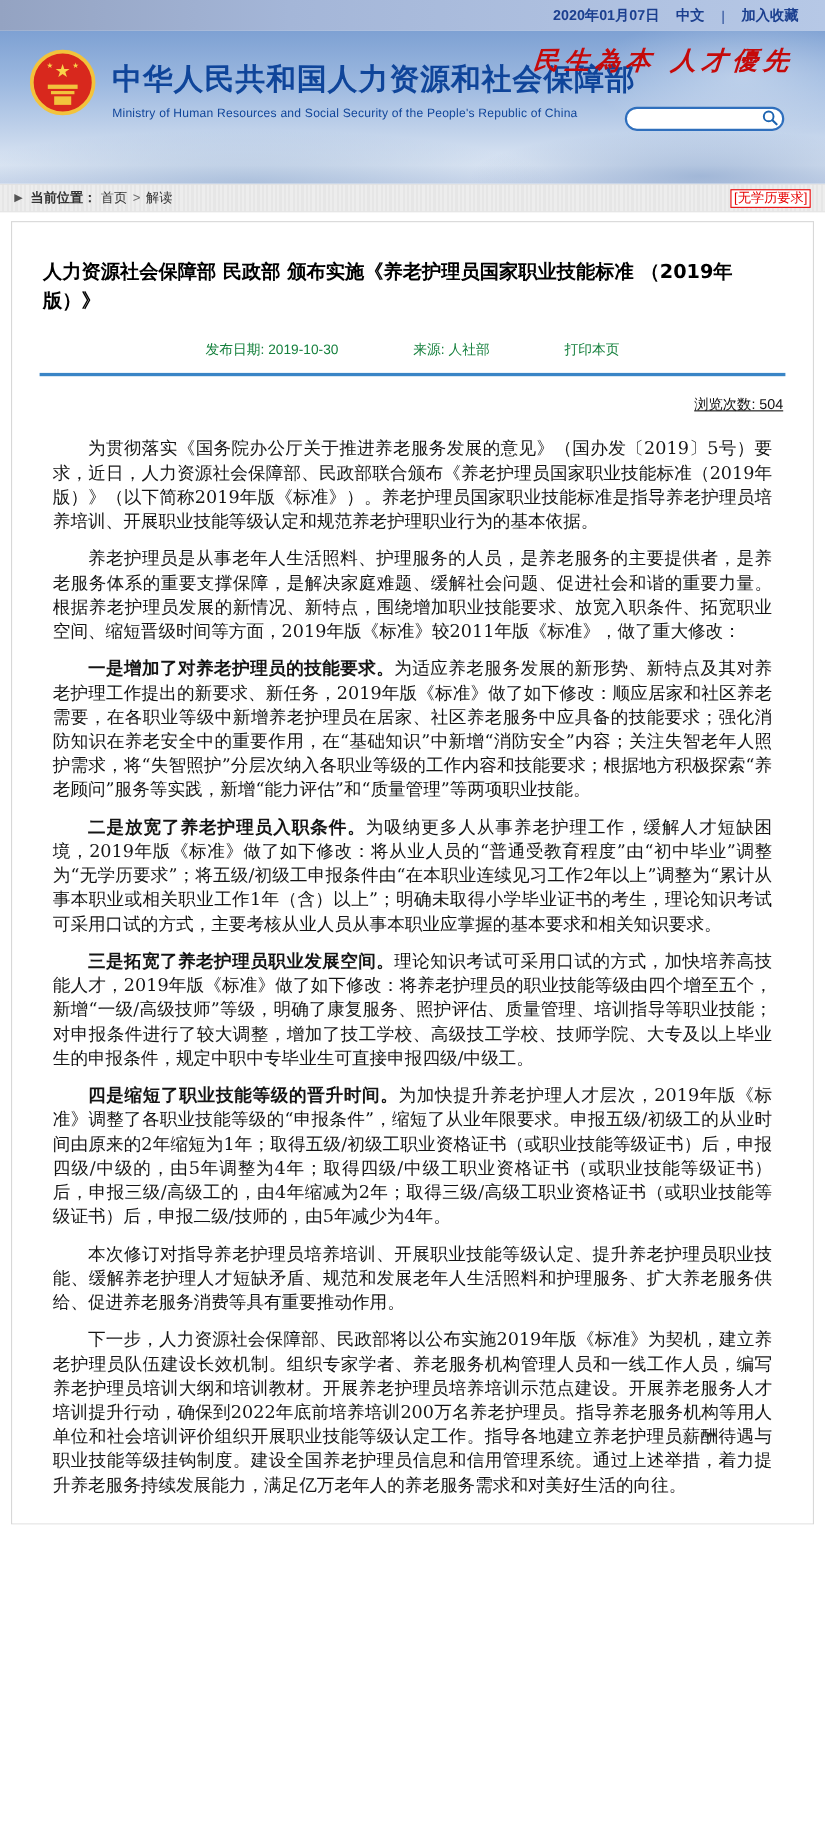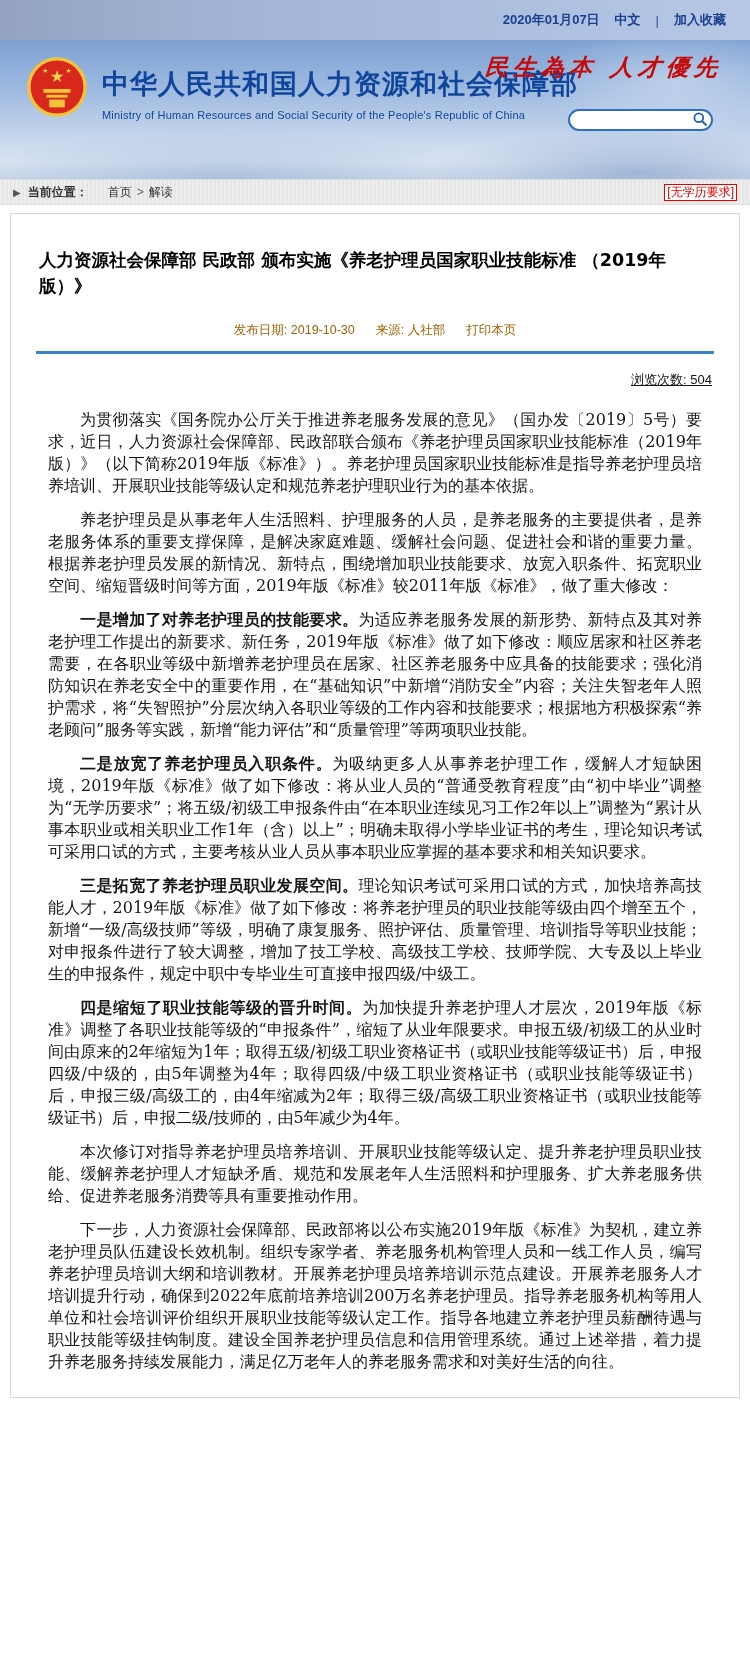--- a/index.html
+++ b/index.html
@@ -6,21 +6,21 @@
   html,body { margin:0; padding:0; }
   body {
     width:750px;
     background:#ffffff;
     font-family:"Liberation Sans","DejaVu Sans",sans-serif;
     color:#222;
   }
 
   
   .topbar {
-    height:40px;
+    height:28px;
     background:linear-gradient(90deg,#94a3c2 0%,#a4b6d8 35%,#b6c8e6 100%);
     display:flex; align-items:center; justify-content:flex-end;
     padding-right:24px; gap:15px;
     font-size:13px; font-weight:bold; color:#1b3f8f;
   }
   .topbar .sep { font-weight:normal; color:#2a4e9a; }
   .topbar span { cursor:default; }
 
   
   .header {
@@ -63,42 +63,42 @@
 
   
   .breadcrumb {
     height:26px; margin-top:0;
     background:repeating-linear-gradient(90deg,#ededed 0 2px,#e6e6e6 2px 4px);
     border-top:1px solid #dcdcdc; border-bottom:1px solid #e0e0e0;
     display:flex; align-items:center;
     padding:0 13px; font-size:12px; color:#333;
   }
   .bc-arrow { color:#555; font-size:10px; margin-right:7px; }
-  .bc-label { font-weight:bold; color:#333; margin-right:20px; }
+  .bc-label { font-weight:bold; color:#333; margin-right:4px; }
   .bc-link { color:#333; cursor:pointer;font-family:Liberation Serif, serif; }
   .bc-sep { margin:0 5px; color:#666; }
   .bc-spacer { flex:1; }
   .return-home {
     color:#e60000; font-size:12px; border:1px solid #e60000;
     padding:0 2px; line-height:15px; cursor:pointer; background:#fff;
   }
 
   
   .content-box {
     margin:8px 10px 0; border:1px solid #d8d8d8; background:#fff;
     padding-bottom:12px;
   }
   .article-title {
     padding:33px 28px 0; font-size:17.5px; font-weight:bold; color:#000;
     line-height:1.5;
     font-family:"DejaVu Sans","Liberation Sans",sans-serif;
   }
   .meta-row {
-    display:flex; justify-content:center; gap:21px;
-    margin:22px 0 12px; font-size:12.5px; color:#a16207;
+    display:flex; justify-content:center; gap:68px;
+    margin:22px 0 12px; font-size:12.5px; color:#15803d;
   }
   .meta-row .print { cursor:pointer; }
   .rule { height:3px; background:#3a85c6; margin:4px 25px 0; }
   .views { text-align:right; padding:17px 27px 0; font-size:13px; color:#111;text-decoration:underline; }
 
   .body-text {
     padding:8px 25px 0;
     font-size:16px; color:#151515;
     font-family:"DejaVu Serif","Liberation Serif",serif;
   }

